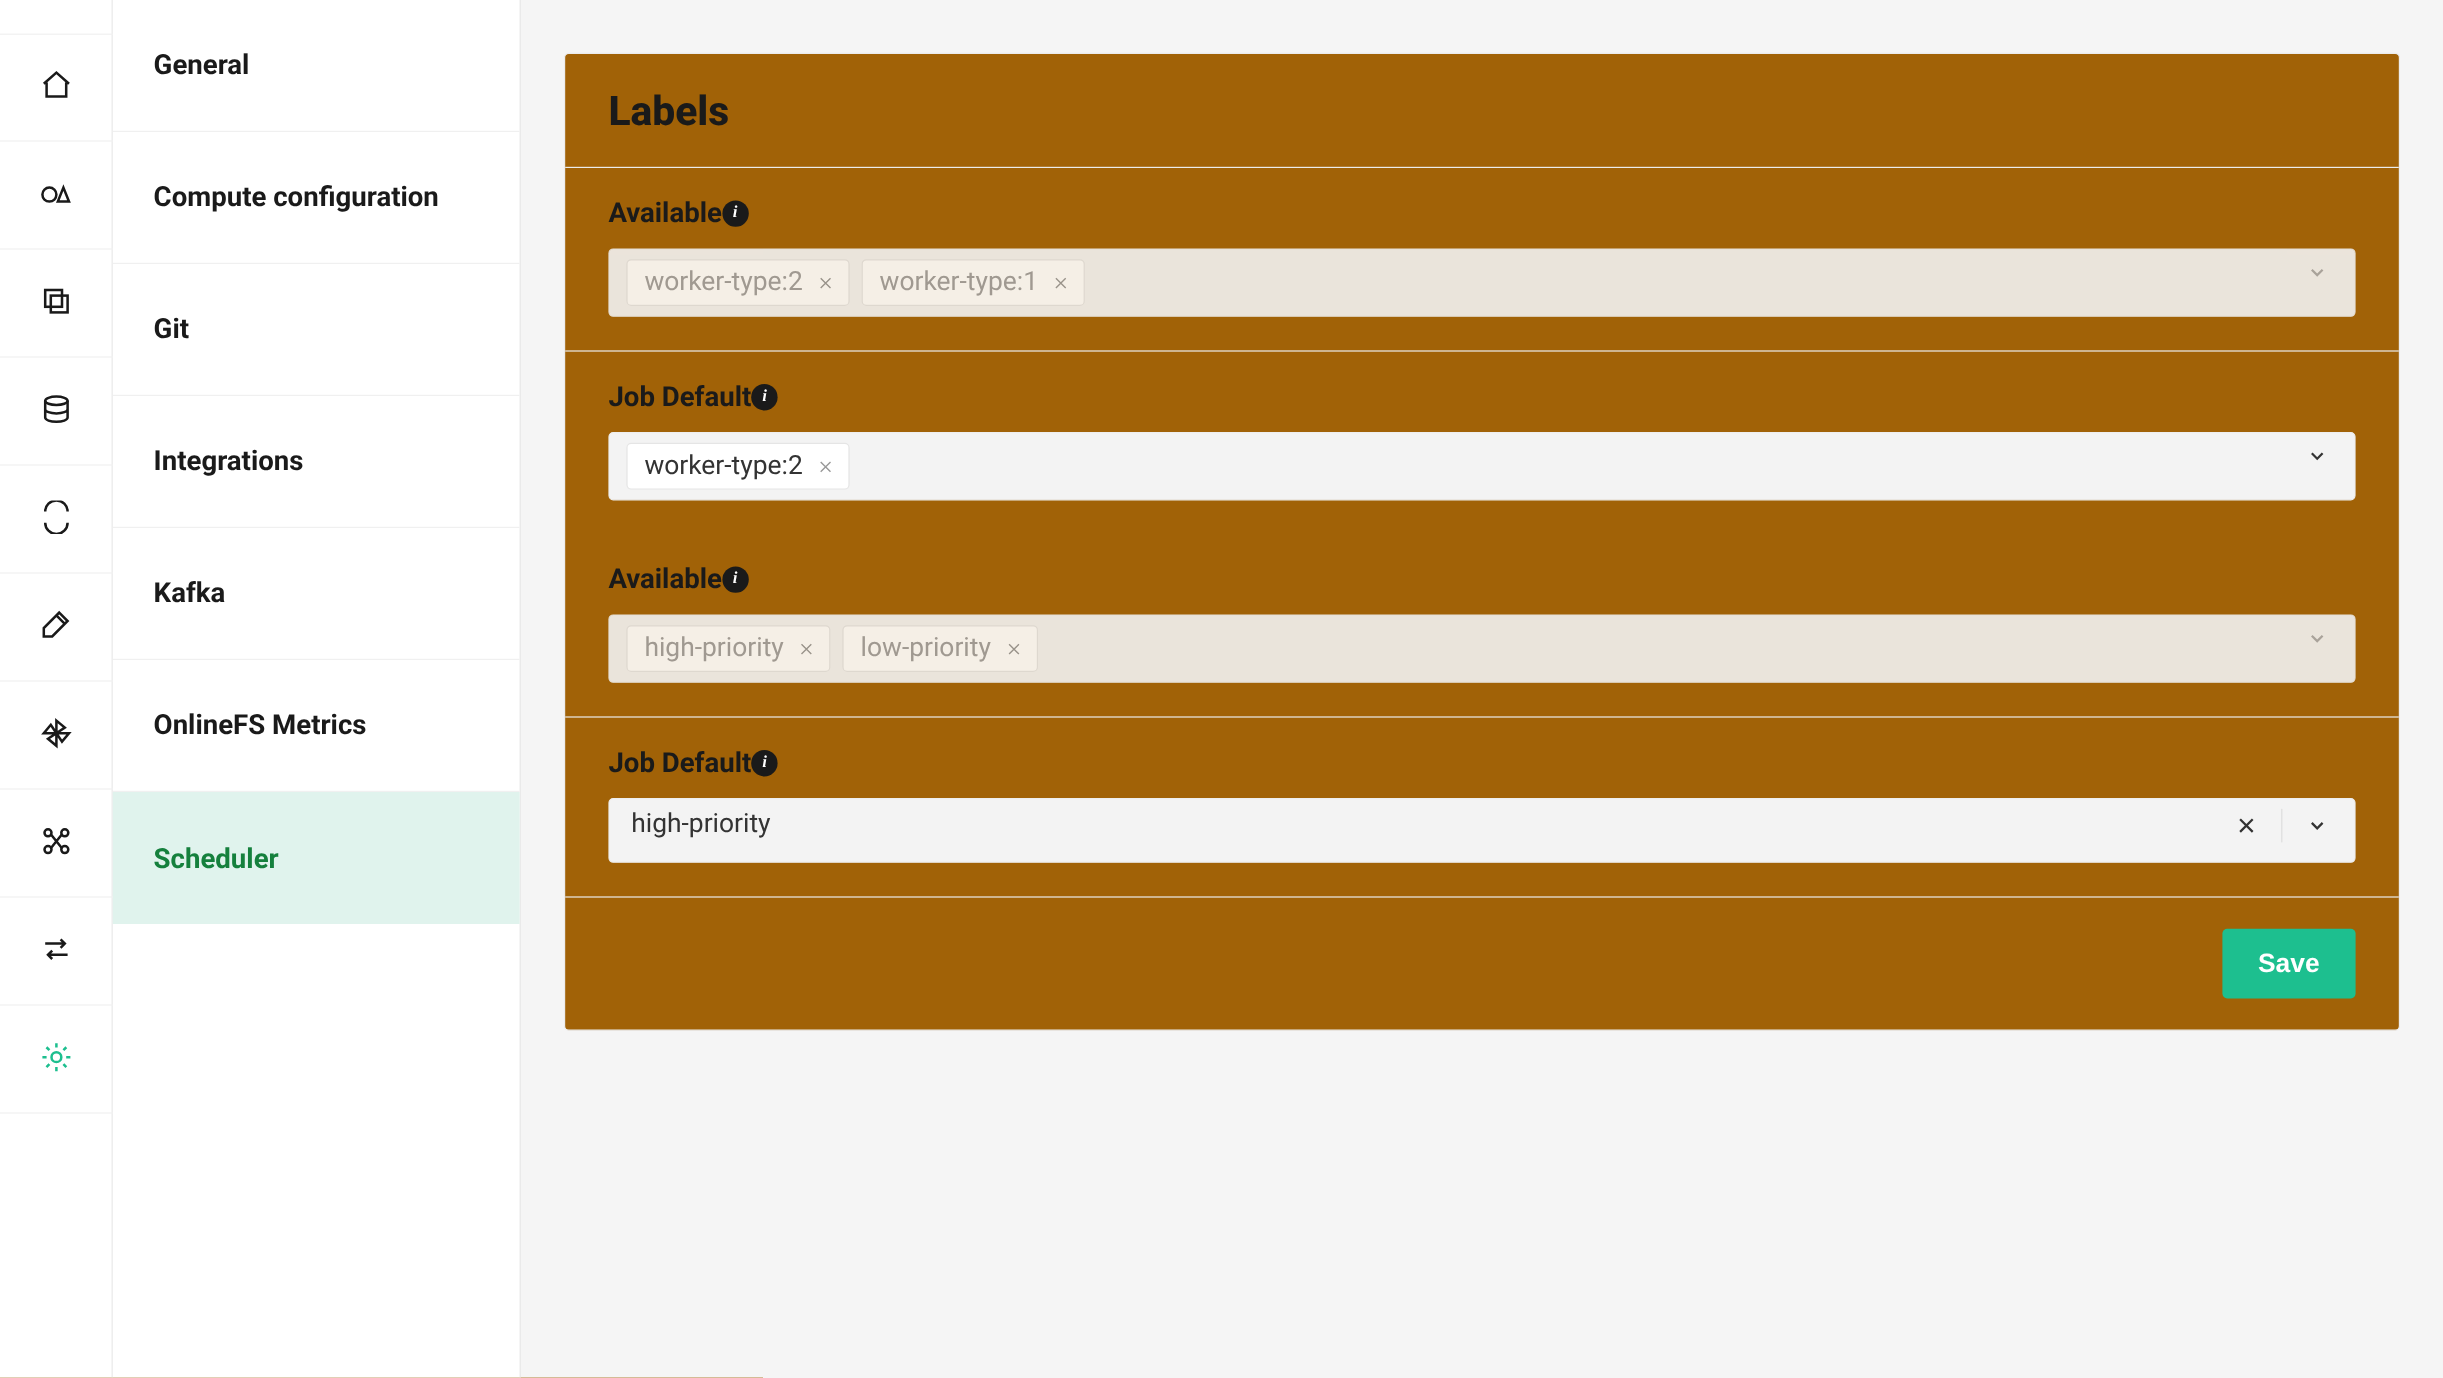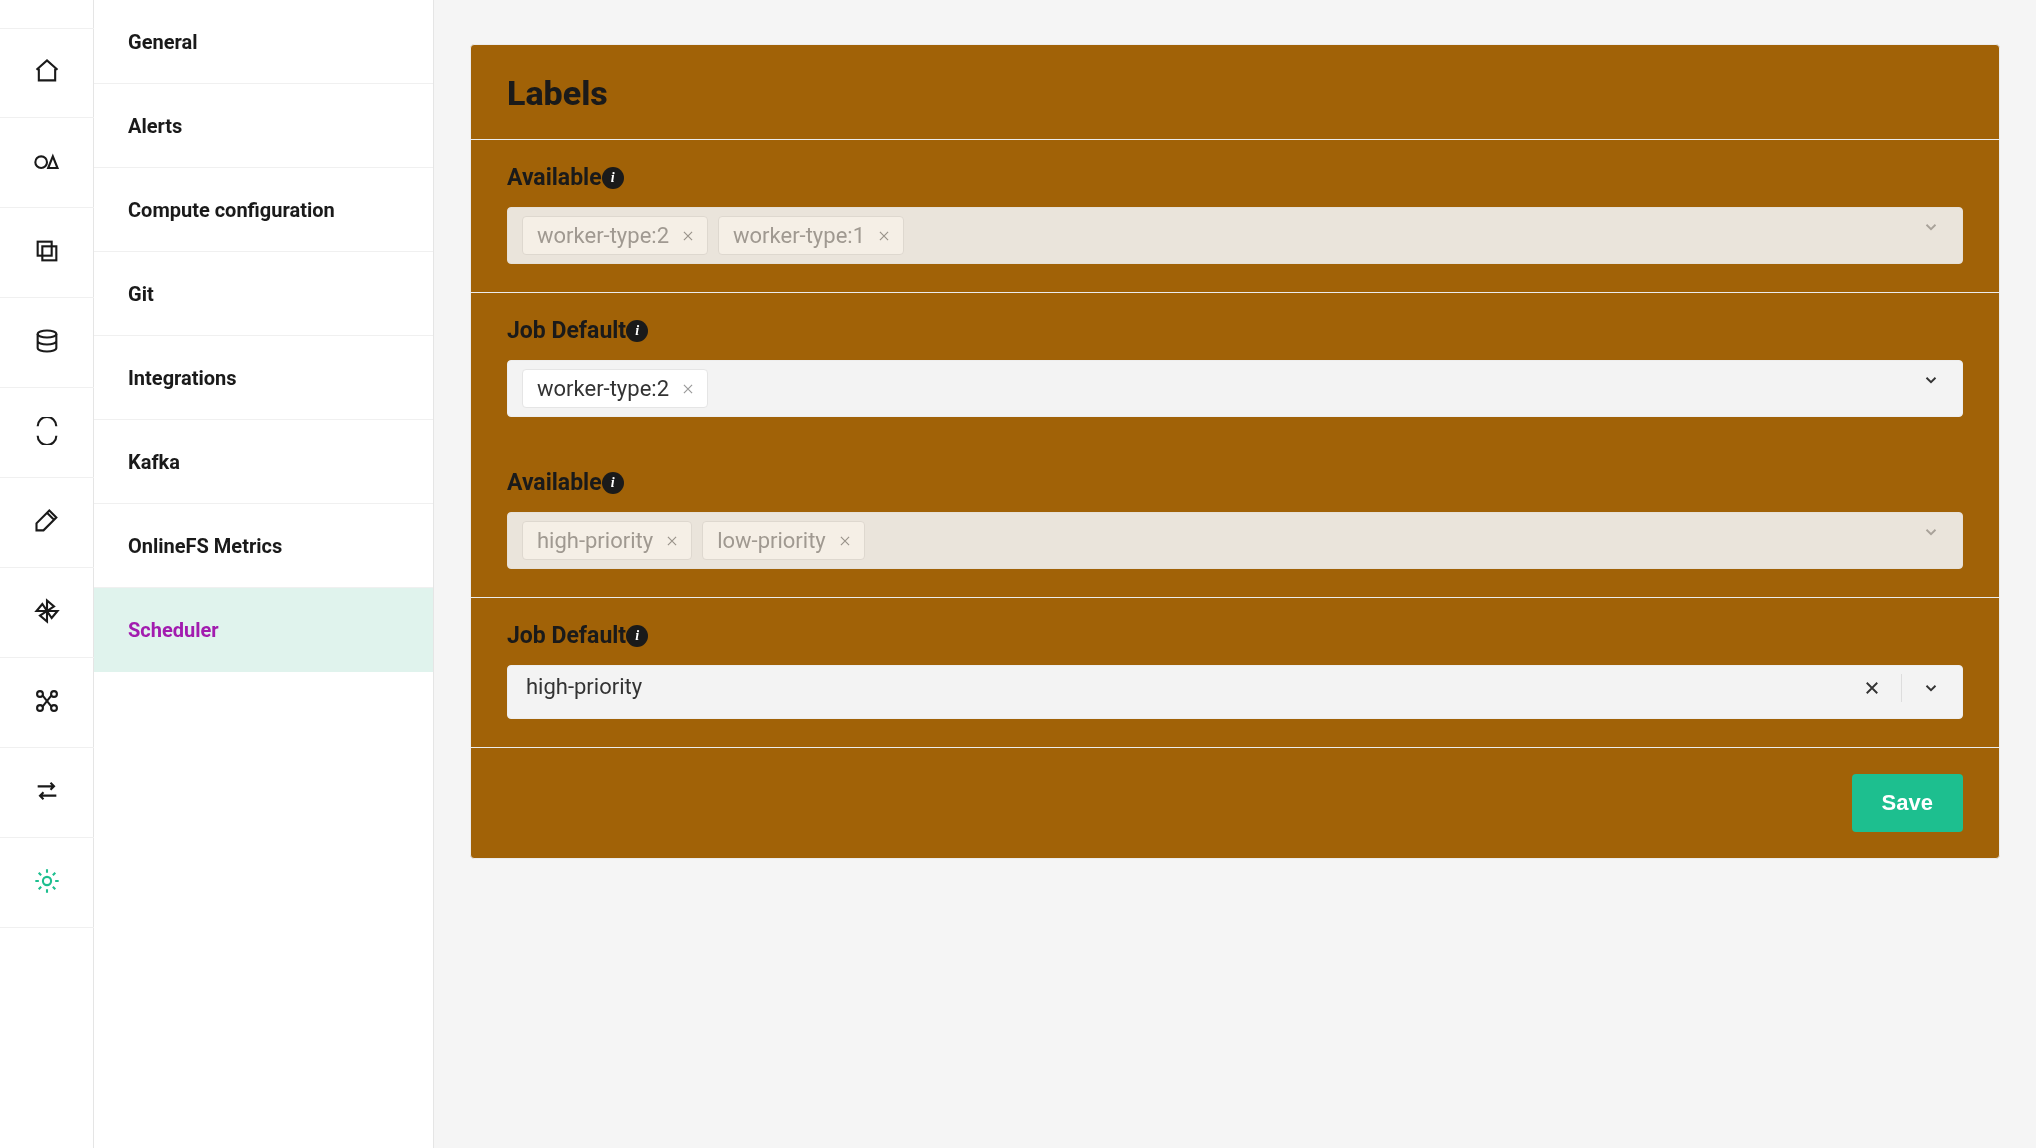--- a/index.html
+++ b/index.html
@@ -38,33 +38,33 @@
     
     .sidebar {
       width: 340px;
       background: #fff;
       border-right: 1px solid #e5e5e5;
       display: flex;
       flex-direction: column;
     }
     .sidebar-item {
       padding: 0 34px;
-      height: 84px;
-      display: flex;
-      align-items: center;
-      font-size: 20px;
+      height: 110px;
+      display: flex;
+      align-items: center;
+      font-size: 23px;
       font-weight: 700;
       color: #1a1a1a;
       border-bottom: 1px solid #f0f0f0;
       cursor: pointer;
     }
     .sidebar-item.first { border-top: none; }
     .sidebar-item.active {
       background: #e0f3ed;
-      color: #a21caf;
+      color: #15803d;
       border-bottom: none;
     }
 
     
     .main {
       flex: 1;
       overflow-y: auto;
       padding: 44px 36px 40px 36px;
     }
     .card {
@@ -269,23 +269,20 @@
           <circle cx="12" cy="12" r="3.5"></circle>
           <path d="M12 2 V5 M12 19 V22 M2 12 H5 M19 12 H22 M4.9 4.9 L7 7 M17 17 L19.1 19.1 M19.1 4.9 L17 7 M7 17 L4.9 19.1"></path>
         </svg>
     </span>
   </div>
 </div>
 
 <nav class="sidebar">
   <div class="sidebar-item first">
     <span>General</span>
-  </div>
-  <div class="sidebar-item">
-    <span>Alerts</span>
   </div>
   <div class="sidebar-item">
     <span>Compute configuration</span>
   </div>
   <div class="sidebar-item">
     <span>Git</span>
   </div>
   <div class="sidebar-item">
     <span>Integrations</span>
   </div>

